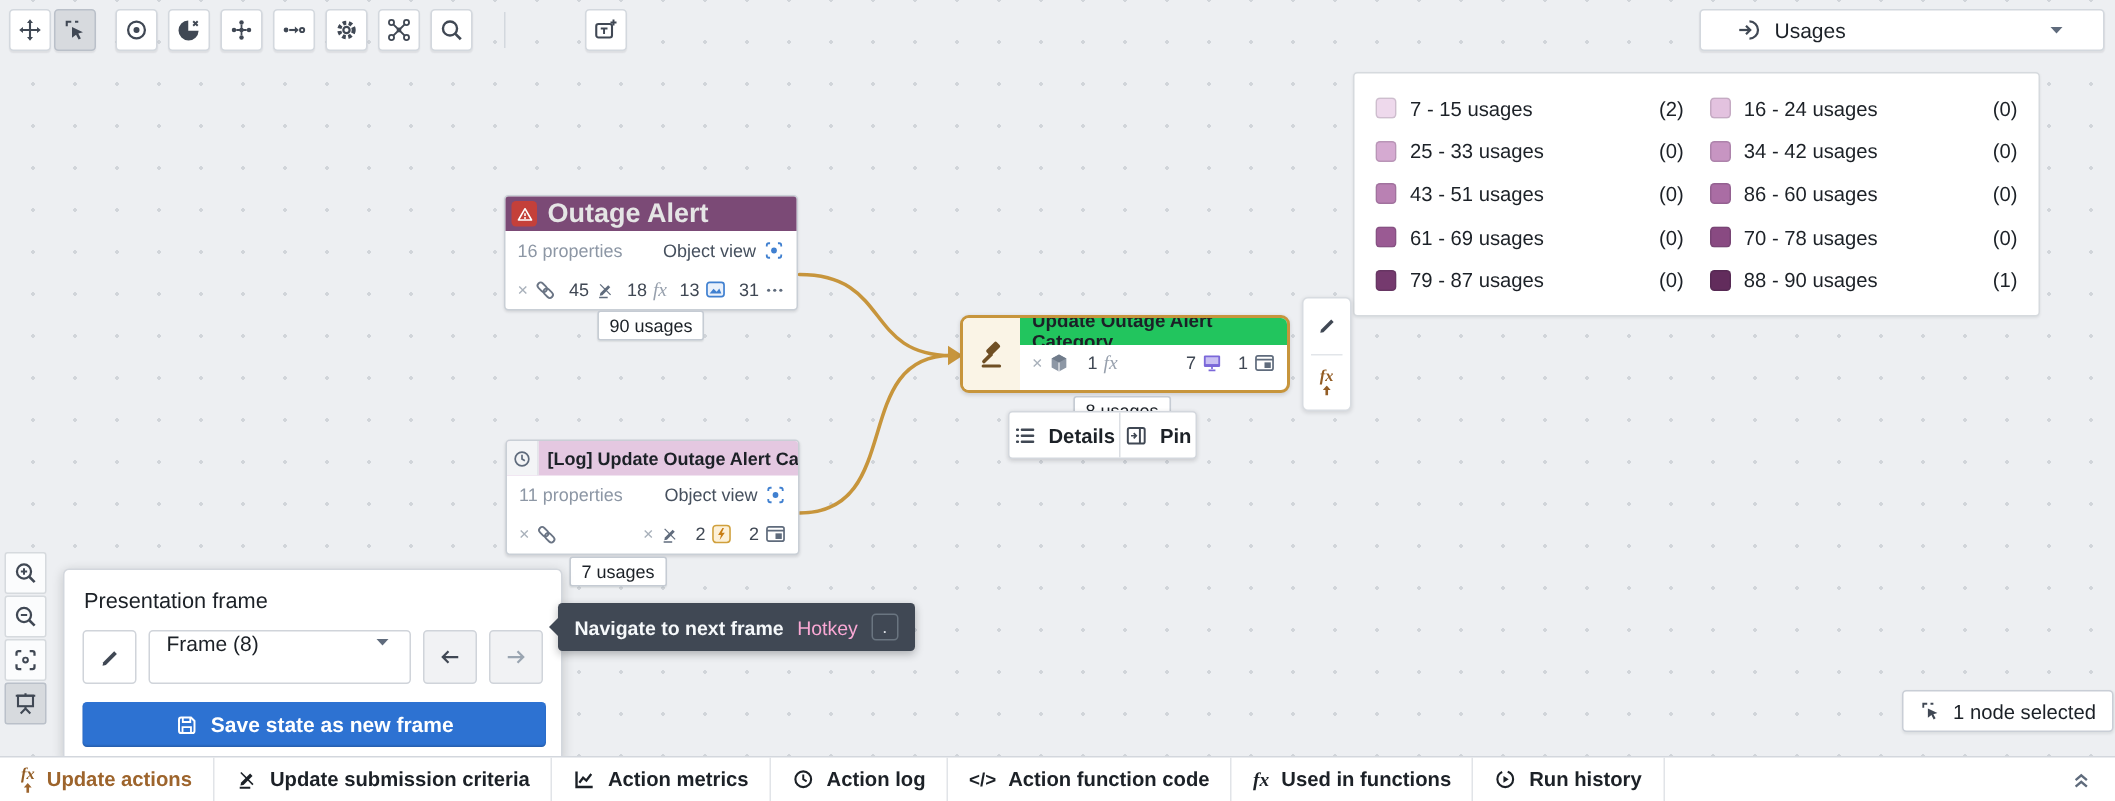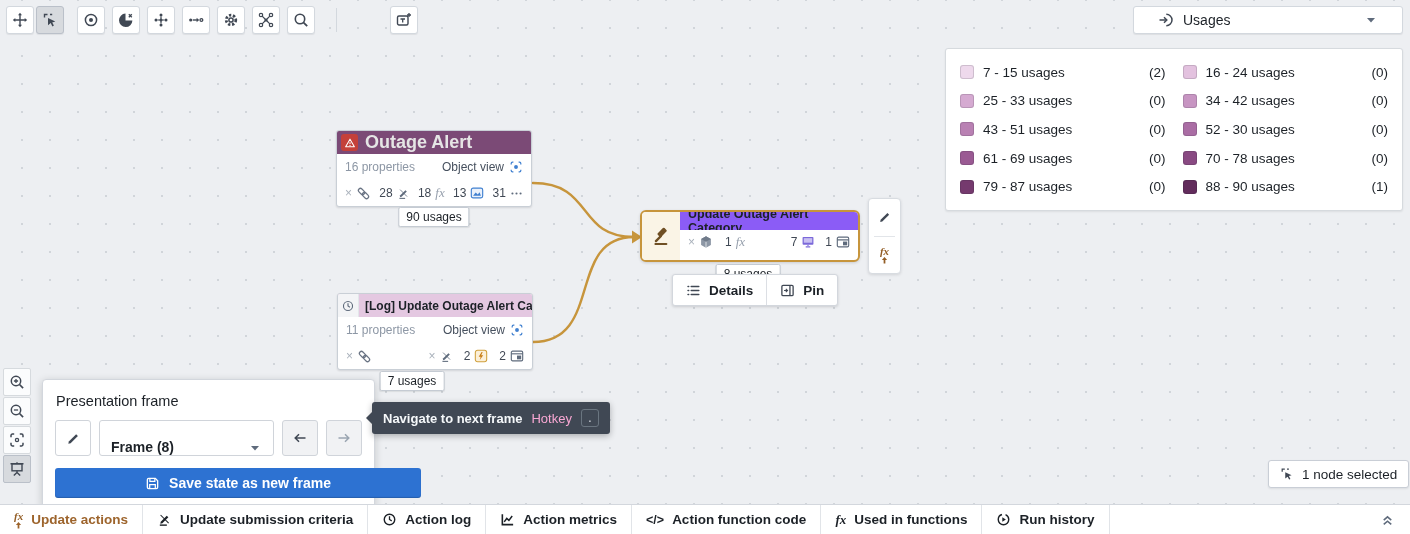--- a/index.html
+++ b/index.html
@@ -34,21 +34,21 @@
     position:absolute; left:1133px; top:6px; width:270px; height:28px;
     background:#fff; border:1px solid #d3d8de; border-radius:3px;
     display:flex; align-items:center; padding:0 24px; gap:9px;
     box-shadow:0 1px 1px rgba(17,20,24,.07); cursor:pointer;
   }
   .usages-dd .lbl { font-size:14px; color:#1c2127; }
   .usages-dd .car { margin-left:auto; }
 
   
   .legend {
-    position:absolute; left:945px; top:48px; width:458px; height:163px;
+    position:absolute; left:902px; top:48px; width:458px; height:163px;
     background:#fff; border:1px solid #d6dade; border-radius:3px;
     box-shadow:0 1px 2px rgba(17,20,24,.08);
     display:grid; grid-template-columns:1fr 1fr; grid-template-rows:repeat(5,1fr);
     column-gap:17px; padding:9px 14px;
   }
   .lg-item { display:flex; align-items:center; gap:9px; font-size:13.5px; }
   .lg-item .sw { width:14px; height:14px; border-radius:3px; border:1px solid rgba(28,33,39,.15); flex:none; }
   .lg-item .cnt { margin-left:auto; }
 
   
@@ -83,58 +83,58 @@
   .clock-cell { width:21px; height:23px; background:#f3f4f6; display:flex; align-items:center; justify-content:center; flex:none; border-right:1px solid #e3e6ea; }
 
   
   .node-update {
     left:640px; top:210px; width:220px; height:52px;
     border:2px solid #c7953c; border-radius:6px; display:flex; overflow:hidden;
     box-shadow:0 1px 3px rgba(17,20,24,.15);
   }
   .gavel-cell { width:38px; background:#faf4e6; display:flex; align-items:center; justify-content:center; flex:none; }
   .nu-right { flex:1; display:flex; flex-direction:column; min-width:0; }
-  .nu-head { height:18px; background:#8b5cf6; display:flex; align-items:center; padding:0 8px; font-size:12.5px; font-weight:bold; }
+  .nu-head { height:18px; background:#22c55e; display:flex; align-items:center; padding:0 8px; font-size:12.5px; font-weight:bold; }
   .nu-body { height:23px; display:flex; align-items:center; padding:0 8px; gap:12px; background:#fff; }
 
   
   .mini-panel {
     position:absolute; left:868px; top:198px; width:33px; height:76px;
     background:#fff; border:1px solid #d8dce1; border-radius:4px; z-index:4;
     box-shadow:0 1px 3px rgba(17,20,24,.12);
     display:flex; flex-direction:column; align-items:center;
   }
   .mini-panel .seg { height:37px; display:flex; align-items:center; justify-content:center; width:100%; cursor:pointer; }
   .mini-panel .div { width:21px; height:1px; background:#e2e5e9; }
   .fxup { display:flex; flex-direction:column; align-items:center; line-height:1; color:#935d25; }
   .fxup .fxt { font-family:"Liberation Serif", serif; font-style:italic; font-weight:bold; font-size:11px; color:#935d25; }
 
   
   .node-actions {
     position:absolute; left:672px; top:274px; height:32px; z-index:5;
     background:#fff; border:1px solid #d3d7dd; border-radius:3px;
     box-shadow:0 1px 3px rgba(17,20,24,.16); display:flex; align-items:stretch;
   }
-  .na-btn { display:flex; align-items:center; gap:8px; padding:0 13px; font-size:13.5px; font-weight:bold; cursor:pointer; }
+  .na-btn { display:flex; align-items:center; gap:8px; padding:0 3px; font-size:13.5px; font-weight:bold; cursor:pointer; }
   .na-div { width:1px; background:#dcdfe4; }
 
   
   .pres-panel {
     position:absolute; left:42px; top:363px; width:333px; height:129px; z-index:10;
     background:#fff; border:1px solid #d3d7dd; border-radius:4px;
     box-shadow:0 2px 8px rgba(17,20,24,.18); padding:12px;margin-top:16px;
   }
   .pres-title { font-size:14.5px; margin:1px 0 11px 1px; }
   .pres-row { display:flex; gap:8px; }
   .sq-btn { width:36px; height:36px; background:#fff; border:1px solid #d0d4da; border-radius:3px; display:flex; align-items:center; justify-content:center; cursor:pointer; flex:none; }
   .sq-btn.gray { background:#f1f2f4; }
-  .frame-select { width:182px; height:36px; border:1px solid #d0d4da; border-radius:3px; display:flex; align-items:flex-end; padding:0 11px; font-size:14px; cursor:pointer; background:#fff;font-weight:bold; }
+  .frame-select { width:182px; height:36px; border:1px solid #d0d4da; border-radius:3px; display:flex; align-items:flex-start; padding:0 11px; font-size:14px; cursor:pointer; background:#fff; }
   .frame-select .car { margin-left:auto; }
   .save-btn {
-    margin-top:12px; width:366px; height:30px; background:#2d72d2; border:none; border-radius:3px;
+    margin-top:12px; width:309px; height:30px; background:#2d72d2; border:none; border-radius:3px;
     color:#fff; font-size:14px; font-weight:bold; font-family:"Liberation Sans",sans-serif;
     display:flex; align-items:center; justify-content:center; gap:9px; cursor:pointer;
     box-shadow:inset 0 -1px 1px rgba(17,20,24,.2);
   }
 
   
   .tooltip {
     position:absolute; left:372px; top:402px; height:32px; z-index:11;
     background:#404854; border-radius:3px; color:#f5f8fa;
     display:flex; align-items:center; gap:9px; padding:0 11px;
@@ -314,21 +314,21 @@
         <span>34 - 42 usages</span>
         <span class="cnt">(0)</span>
       </div>
     <div class="lg-item">
         <span class="sw" style="background-color: rgb(185, 129, 179);"></span>
         <span>43 - 51 usages</span>
         <span class="cnt">(0)</span>
       </div>
     <div class="lg-item">
         <span class="sw" style="background-color: rgb(170, 109, 164);"></span>
-        <span>52 - 30 usages</span>
+        <span>86 - 60 usages</span>
         <span class="cnt">(0)</span>
       </div>
     <div class="lg-item">
         <span class="sw" style="background-color: rgb(154, 90, 147);"></span>
         <span>61 - 69 usages</span>
         <span class="cnt">(0)</span>
       </div>
     <div class="lg-item">
         <span class="sw" style="background-color: rgb(137, 74, 130);"></span>
         <span>70 - 78 usages</span>
@@ -375,21 +375,21 @@
           <span>
             <svg viewBox="0 0 16 16" width="15" height="15">
               <g fill="none" stroke="#6a7484" stroke-width="1.3" transform="rotate(45 8 8)">
                 <rect x="1.2" y="5.8" width="7.6" height="4.4" rx="2.2"></rect>
                 <rect x="7.2" y="5.8" width="7.6" height="4.4" rx="2.2"></rect>
               </g>
             </svg>
           </span>
         </span>
       <span class="stat">
-          <span>28</span>
+          <span>45</span>
           <span>
             <svg viewBox="0 0 16 16" width="13" height="13">
               <path d="M4 10.3L10.4 3.9l1.7 1.7-6.4 6.4-2.2.5z" fill="#5f6b7c"></path>
               <path d="M3 14h7" stroke="#5f6b7c" stroke-width="1.3"></path>
               <path d="M3.8 3.2l8.6 8.6" stroke="#5f6b7c" stroke-width="1"></path>
             </svg>
           </span>
         </span>
       <span class="stat">
           <span>18</span>
@@ -702,37 +702,37 @@
           <path d="M4 10.3L10.4 3.9l1.7 1.7-6.4 6.4-2.2.5z" fill="#1c2127"></path>
           <path d="M3 14h7.5" stroke="#1c2127" stroke-width="1.5"></path>
           <path d="M3.8 3.2l8.6 8.6" stroke="#1c2127" stroke-width="1.1"></path>
         </svg>
       </span>
     <span>Update submission criteria</span>
   </div>
   <div class="tab">
     <span>
         <svg viewBox="0 0 16 16" width="15" height="15">
+          <path d="M2.5 2.5v11H14" fill="none" stroke="#1c2127" stroke-width="1.7"></path>
+          <path d="M4.5 10.5l2.7-3.6 2.3 2 3.5-4.6" fill="none" stroke="#1c2127" stroke-width="1.6"></path>
+        </svg>
+      </span>
+    <span>Action metrics</span>
+  </div>
+  <div class="tab">
+    <span>
+        <svg viewBox="0 0 16 16" width="15" height="15">
           <circle cx="8" cy="8" r="5.6" fill="none" stroke="#1c2127" stroke-width="1.5"></circle>
           <path d="M8 4.6V8l2.4 1.5" fill="none" stroke="#1c2127" stroke-width="1.4"></path>
           <path d="M2.4 5.2V8h2.8" fill="none" stroke="#1c2127" stroke-width="0"></path>
         </svg>
       </span>
     <span>Action log</span>
   </div>
   <div class="tab">
-    <span>
-        <svg viewBox="0 0 16 16" width="15" height="15">
-          <path d="M2.5 2.5v11H14" fill="none" stroke="#1c2127" stroke-width="1.7"></path>
-          <path d="M4.5 10.5l2.7-3.6 2.3 2 3.5-4.6" fill="none" stroke="#1c2127" stroke-width="1.6"></path>
-        </svg>
-      </span>
-    <span>Action metrics</span>
-  </div>
-  <div class="tab">
     <span style="font-weight:bold; font-size:12.5px">&lt;/&gt;</span>
     <span>Action function code</span>
   </div>
   <div class="tab">
     <span class="fxg" style="color:#1c2127; font-weight:bold">fx</span>
     <span>Used in functions</span>
   </div>
   <div class="tab">
     <span>
         <svg viewBox="0 0 16 16" width="15" height="15">

